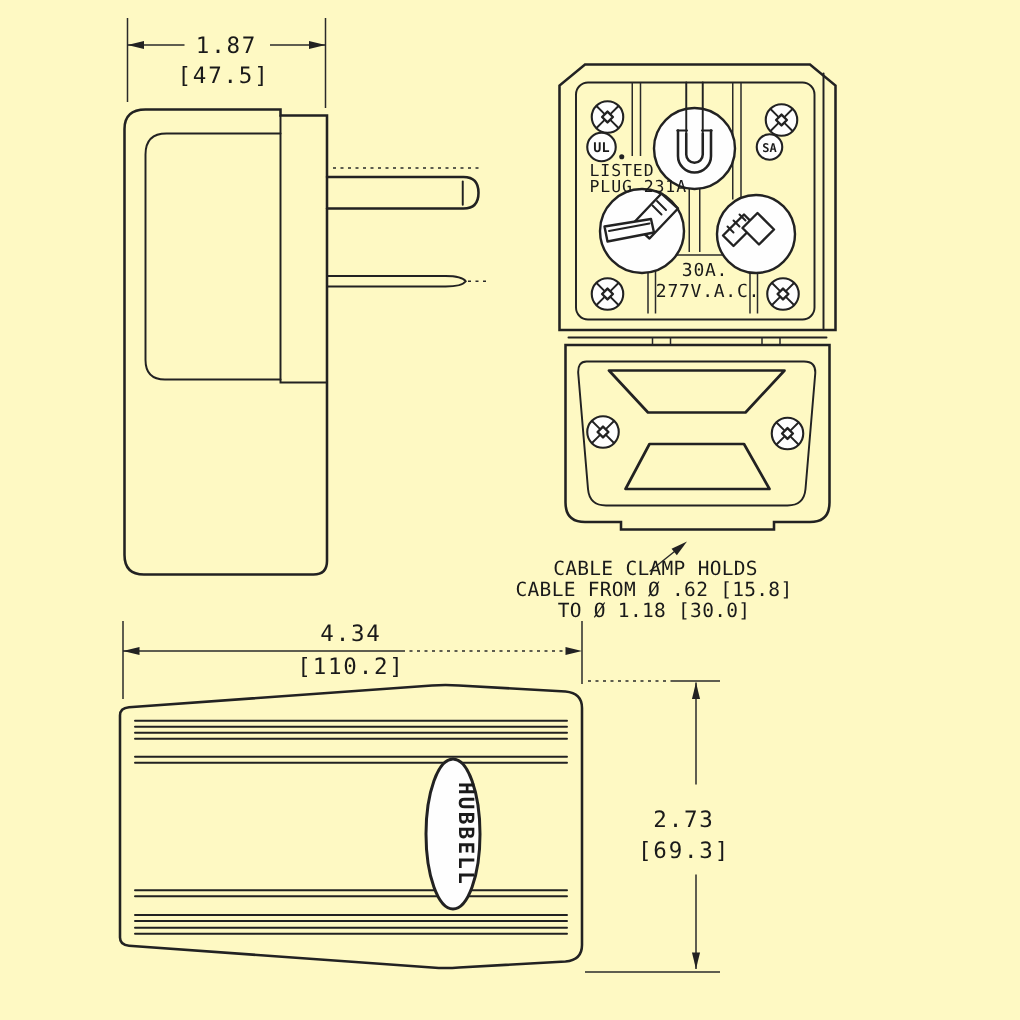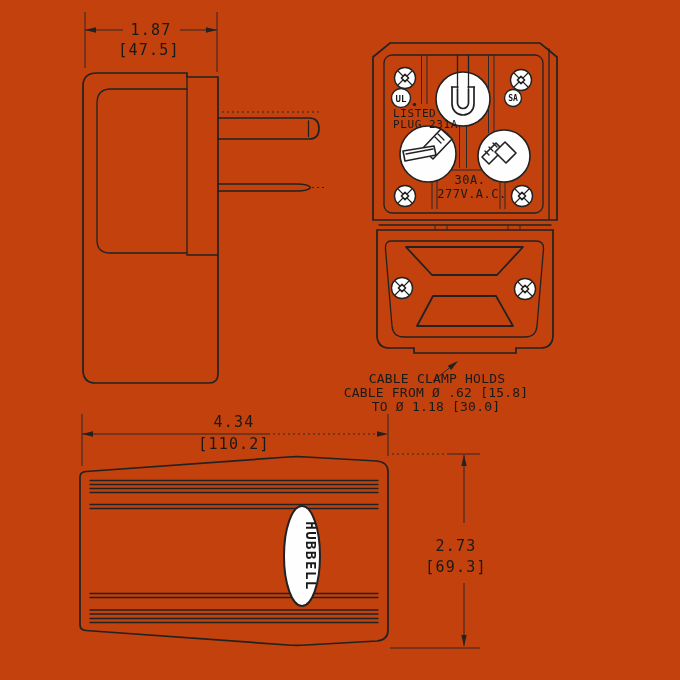--- a/index.html
+++ b/index.html
@@ -1,16 +1,16 @@
 <!DOCTYPE html>
 <html><head>
 <meta charset="utf-8">
 <style>
   html,body{margin:0;padding:0;background:#ffffff;}
-  .sheet{position:relative;width:680px;height:680px;background:#c2410c;overflow:hidden;
+  .sheet{position:relative;width:680px;height:680px;background:#fef9c3;overflow:hidden;
          font-family:"DejaVu Sans Mono","Liberation Mono",monospace;}
   svg{position:absolute;left:0;top:0;}
   .ln{fill:none;stroke:#222222;stroke-width:1.7;stroke-linecap:round;}
   .ln2{fill:none;stroke:#222222;stroke-width:1.3;stroke-linecap:round;}
   .thin{fill:none;stroke:#2a2a2a;stroke-width:1;stroke-linecap:butt;}
   .dash{fill:none;stroke:#2a2a2a;stroke-width:1;stroke-dasharray:2 3;}
   .wfill{fill:#fefefe;stroke:#222222;}
   .blk{fill:#222222;stroke:none;}
   .poly{fill:#fefefe;stroke:#222222;stroke-width:1.6;stroke-linejoin:round;}
   .trap{fill:none;stroke:#222222;stroke-width:1.8;stroke-linejoin:round;}

